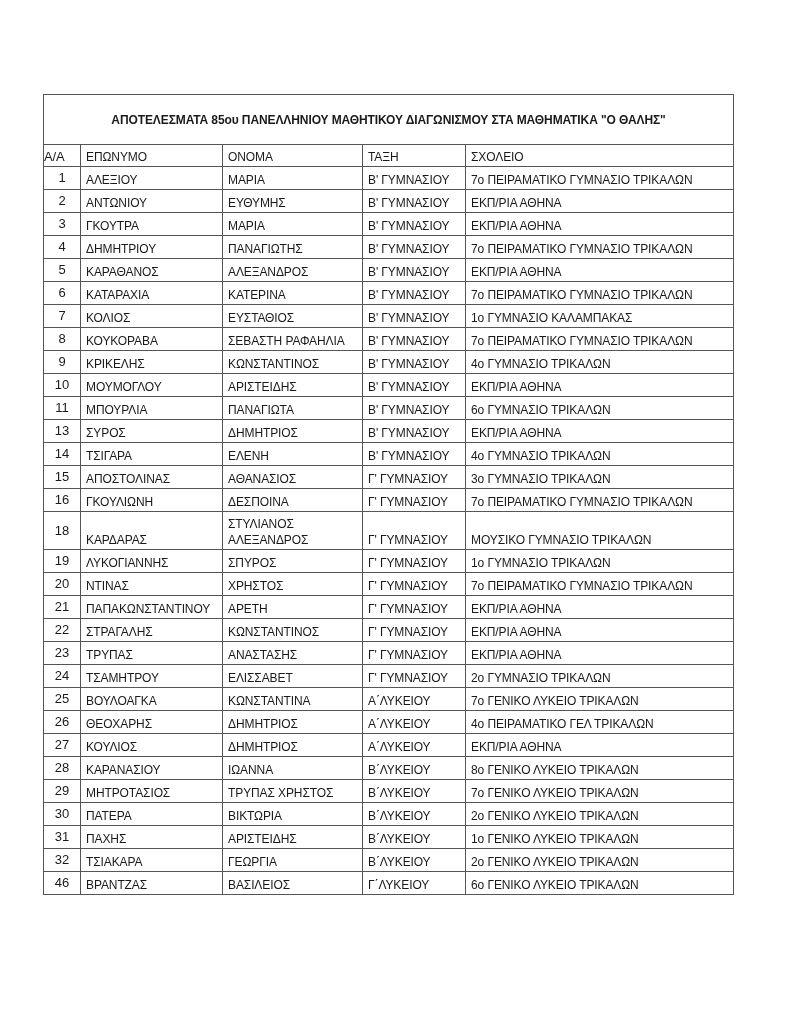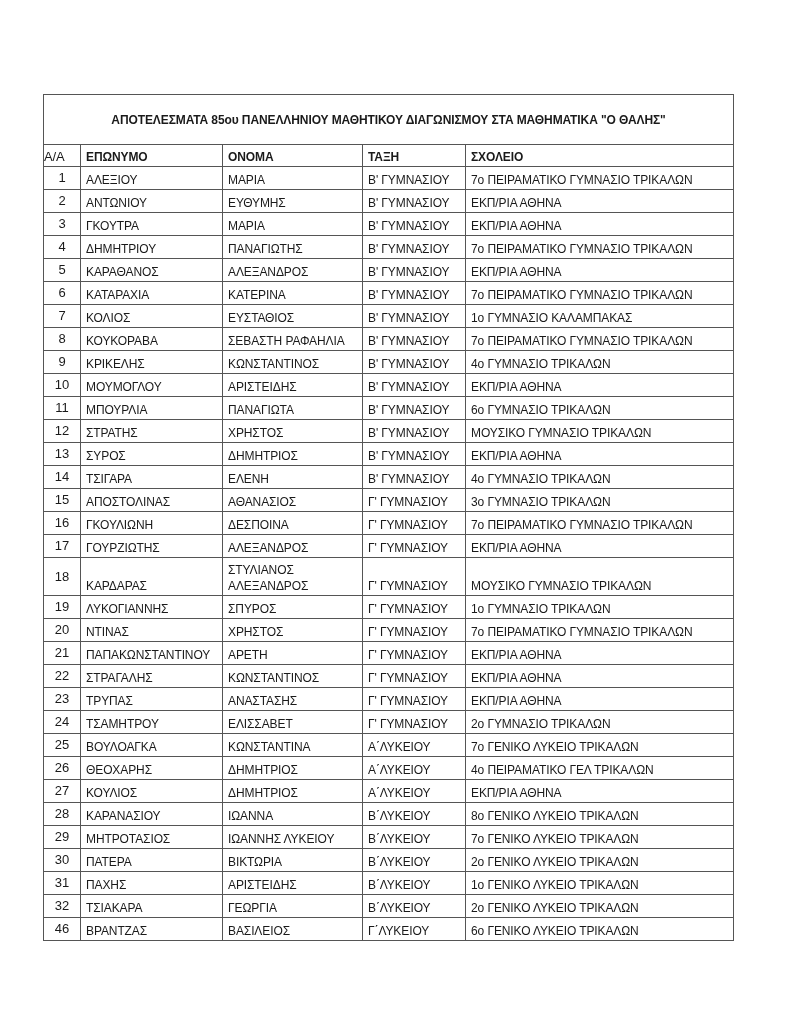--- a/index.html
+++ b/index.html
@@ -52,21 +52,21 @@
     table.results tr.title-row td {
       height: 49px;
       text-align: center;
       vertical-align: middle;
       font-weight: bold;
       font-size: 12px;
       padding: 0;
       border-top: 1px solid #555;
     }
     table.results tr.head-row th {
-      font-weight: bold;
+      font-weight: normal;
       height: 19px;
     }
     table.results tr.head-row th.num {
       padding-left: 0;
       font-weight: normal;
       font-size: 13px;
     }
     table.results tr.tall td {
       height: 35px;
     }
@@ -175,27 +175,20 @@
           <td>ΕΚΠ/ΡΙΑ ΑΘΗΝΑ</td>
         </tr>
         <tr>
           <td class="num">11</td>
           <td>ΜΠΟΥΡΛΙΑ</td>
           <td>ΠΑΝΑΓΙΩΤΑ</td>
           <td>Β' ΓΥΜΝΑΣΙΟΥ</td>
           <td>6ο ΓΥΜΝΑΣΙΟ ΤΡΙΚΑΛΩΝ</td>
         </tr>
         <tr>
-          <td class="num">12</td>
-          <td>ΣΤΡΑΤΗΣ</td>
-          <td>ΧΡΗΣΤΟΣ</td>
-          <td>Β' ΓΥΜΝΑΣΙΟΥ</td>
-          <td>ΜΟΥΣΙΚΟ ΓΥΜΝΑΣΙΟ ΤΡΙΚΑΛΩΝ</td>
-        </tr>
-        <tr>
           <td class="num">13</td>
           <td>ΣΥΡΟΣ</td>
           <td>ΔΗΜΗΤΡΙΟΣ</td>
           <td>Β' ΓΥΜΝΑΣΙΟΥ</td>
           <td>ΕΚΠ/ΡΙΑ ΑΘΗΝΑ</td>
         </tr>
         <tr>
           <td class="num">14</td>
           <td>ΤΣΙΓΑΡΑ</td>
           <td>ΕΛΕΝΗ</td>
@@ -208,27 +201,20 @@
           <td>ΑΘΑΝΑΣΙΟΣ</td>
           <td>Γ' ΓΥΜΝΑΣΙΟΥ</td>
           <td>3ο ΓΥΜΝΑΣΙΟ ΤΡΙΚΑΛΩΝ</td>
         </tr>
         <tr>
           <td class="num">16</td>
           <td>ΓΚΟΥΛΙΩΝΗ</td>
           <td>ΔΕΣΠΟΙΝΑ</td>
           <td>Γ' ΓΥΜΝΑΣΙΟΥ</td>
           <td>7ο ΠΕΙΡΑΜΑΤΙΚΟ ΓΥΜΝΑΣΙΟ ΤΡΙΚΑΛΩΝ</td>
-        </tr>
-        <tr>
-          <td class="num">17</td>
-          <td>ΓΟΥΡΖΙΩΤΗΣ</td>
-          <td>ΑΛΕΞΑΝΔΡΟΣ</td>
-          <td>Γ' ΓΥΜΝΑΣΙΟΥ</td>
-          <td>ΕΚΠ/ΡΙΑ ΑΘΗΝΑ</td>
         </tr>
         <tr class="tall">
           <td class="num">18</td>
           <td>ΚΑΡΔΑΡΑΣ</td>
           <td class="wrap">ΣΤΥΛΙΑΝΟΣ ΑΛΕΞΑΝΔΡΟΣ</td>
           <td>Γ' ΓΥΜΝΑΣΙΟΥ</td>
           <td>ΜΟΥΣΙΚΟ ΓΥΜΝΑΣΙΟ ΤΡΙΚΑΛΩΝ</td>
         </tr>
         <tr>
           <td class="num">19</td>
@@ -296,21 +282,21 @@
         <tr>
           <td class="num">28</td>
           <td>ΚΑΡΑΝΑΣΙΟΥ</td>
           <td>ΙΩΑΝΝΑ</td>
           <td>Β΄ΛΥΚΕΙΟΥ</td>
           <td>8ο ΓΕΝΙΚΟ ΛΥΚΕΙΟ ΤΡΙΚΑΛΩΝ</td>
         </tr>
         <tr>
           <td class="num">29</td>
           <td>ΜΗΤΡΟΤΑΣΙΟΣ</td>
-          <td>ΙΩΑΝΝΗΣ ΛΥΚΕΙΟΥ</td>
+          <td>ΤΡΥΠΑΣ ΧΡΗΣΤΟΣ</td>
           <td>Β΄ΛΥΚΕΙΟΥ</td>
           <td>7ο ΓΕΝΙΚΟ ΛΥΚΕΙΟ ΤΡΙΚΑΛΩΝ</td>
         </tr>
         <tr>
           <td class="num">30</td>
           <td>ΠΑΤΕΡΑ</td>
           <td>ΒΙΚΤΩΡΙΑ</td>
           <td>Β΄ΛΥΚΕΙΟΥ</td>
           <td>2ο ΓΕΝΙΚΟ ΛΥΚΕΙΟ ΤΡΙΚΑΛΩΝ</td>
         </tr>

